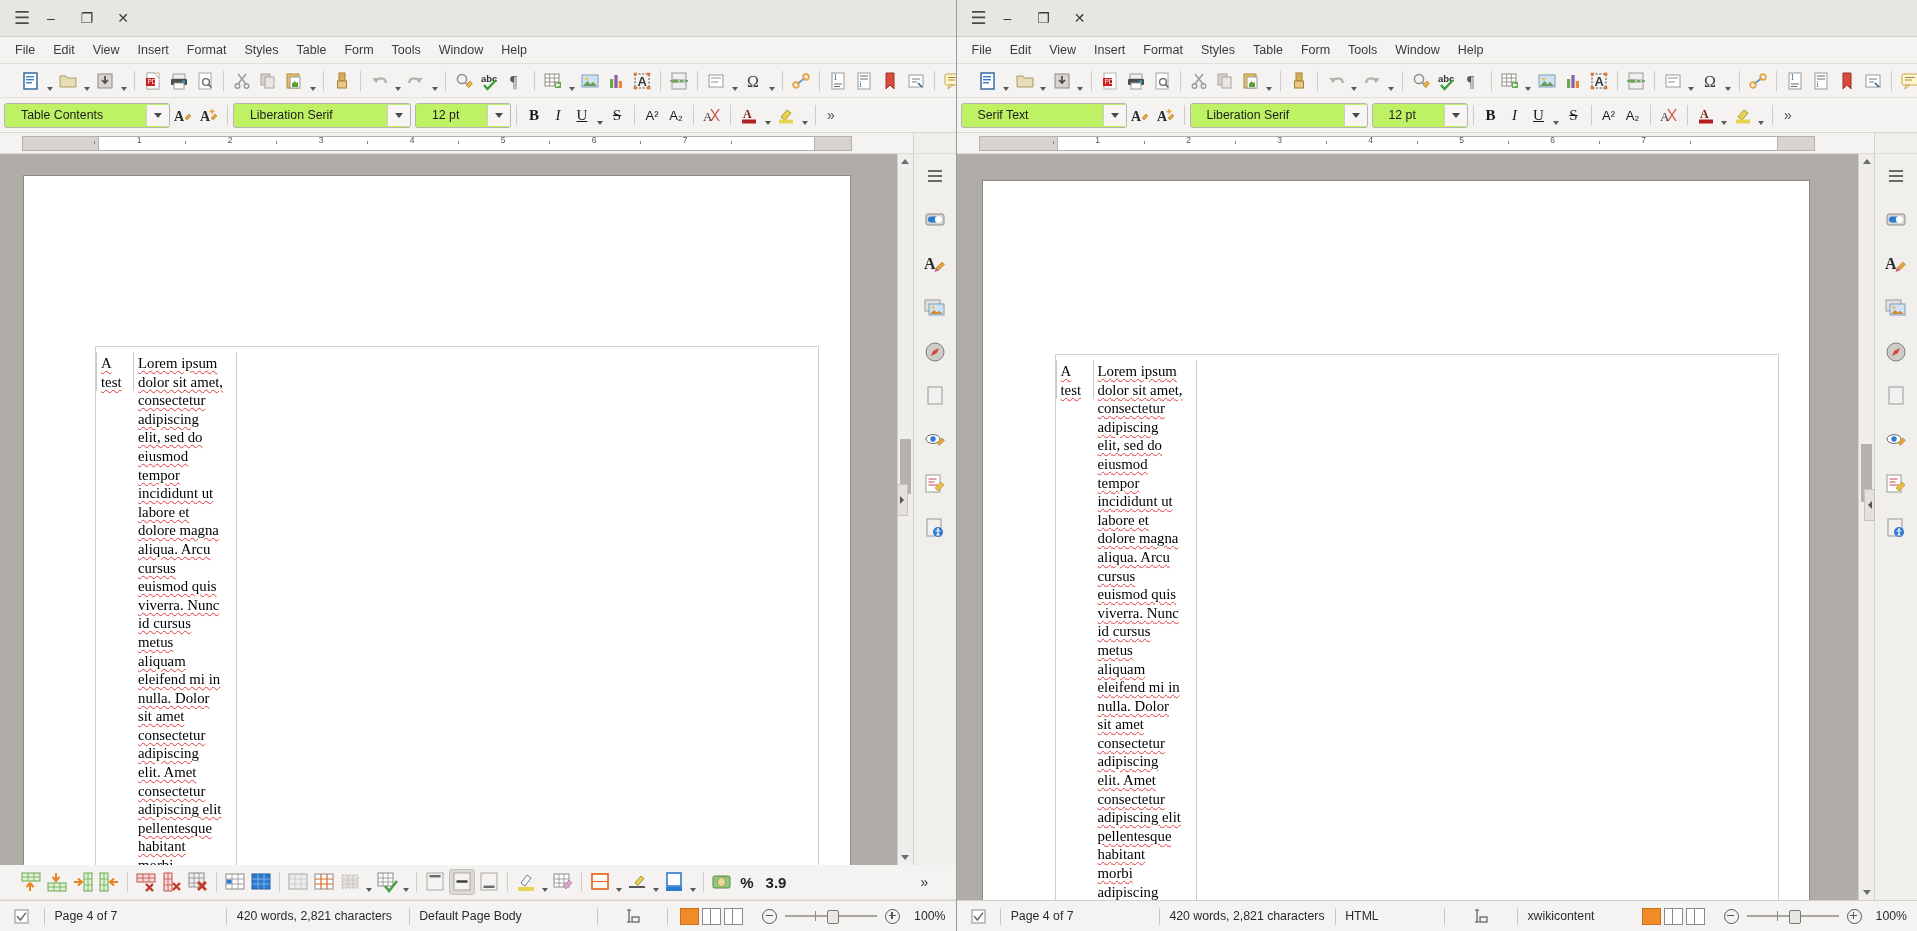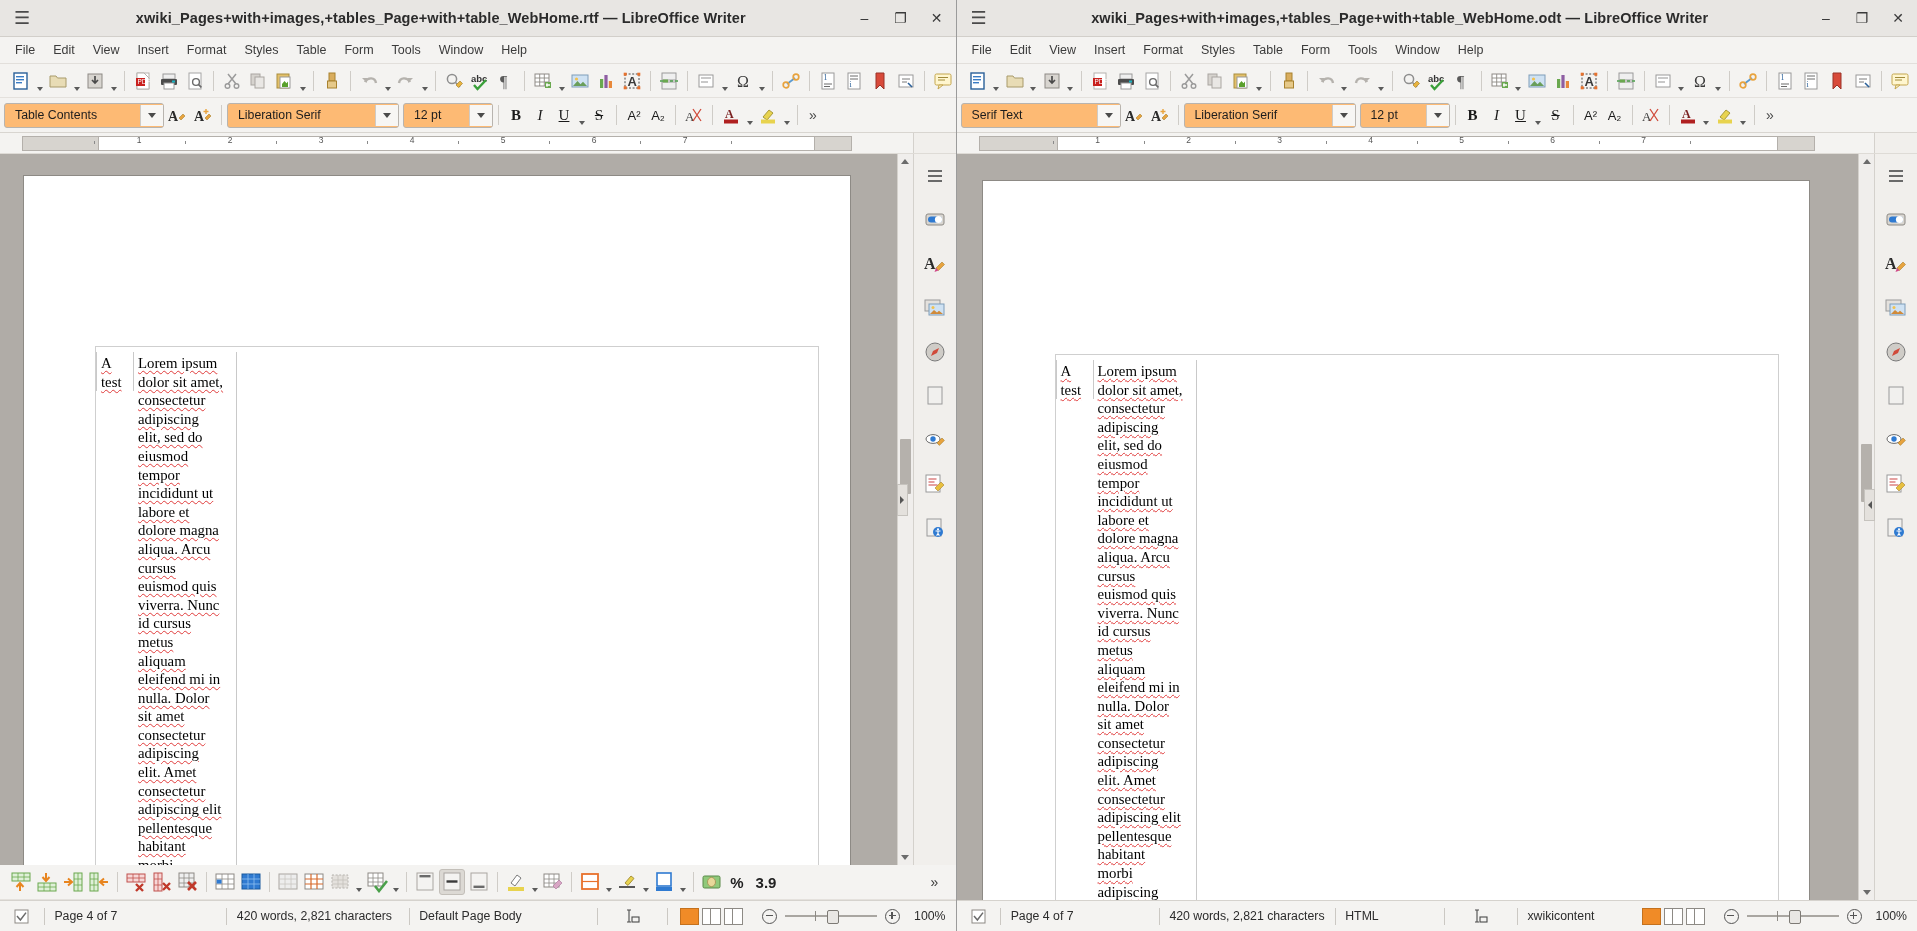--- a/index.html
+++ b/index.html
@@ -18,36 +18,36 @@
                  white-space:nowrap;overflow:hidden;text-overflow:ellipsis;padding-right:20px;}
   .wbtns{display:flex;align-items:center;padding-right:12px;gap:22px;}
   .wbtn{font-size:14px;color:#3a3a3a;cursor:default;width:14px;text-align:center;}
 
   
   .menubar{height:26px;min-height:26px;background:#f4f3f1;display:flex;align-items:center;padding-left:6px;
            border-bottom:1px solid #e2dfdb;}
   .menubar span{font-size:12.5px;color:#3b3b3b;padding:3px 9px;white-space:nowrap;}
 
   
-  .toolbar{min-height:33px;height:33px;display:flex;align-items:center;background:#f4f3f1;padding:0 8px;
+  .toolbar{min-height:33px;height:33px;display:flex;align-items:center;background:#f4f3f1;padding:0 18px;
            border-bottom:1px solid #e4e1dd;overflow:hidden;}
   .tbsep{width:1px;height:20px;background:#cfccc7;margin:0 5px;flex:none;}
   .ti{width:24px;height:24px;margin:0 1px;position:relative;flex:none;display:flex;align-items:center;
       justify-content:center;border-radius:3px;}
   .ti svg{display:block;}
   .drop{width:11px;height:24px;flex:none;display:flex;align-items:flex-end;justify-content:center;padding-bottom:4px;}
   .drop i{display:block;width:0;height:0;border-left:3.5px solid transparent;border-right:3.5px solid transparent;
           border-top:4px solid #5a5a5a;}
   .ti.act{background:#dcd9d4;border:1px solid #c3bfb9;}
 
   
   .fbar{min-height:34px;height:34px;display:flex;align-items:center;background:#f4f3f1;padding:0 4px;
         border-bottom:1px solid #d8d5d0;}
-  .combo{height:23px;background:#fdba74;border:1px solid #b8b4af;border-radius:3px;display:flex;align-items:center;
-         font-size:12.3px;color:#1d1d1d;padding-left:10px;position:relative;flex:none;}
+  .combo{height:23px;background:#bef264;border:1px solid #b8b4af;border-radius:3px;display:flex;align-items:center;
+         font-size:12.3px;color:#1d1d1d;padding-left:16px;position:relative;flex:none;}
   .combo .cbtn{width:22px;height:21px;border-left:1px solid #cfcbc6;margin-left:auto;display:flex;align-items:center;
                justify-content:center;background:#f7f6f4;}
   .combo .cbtn i{width:0;height:0;border-left:4px solid transparent;border-right:4px solid transparent;
                  border-top:5px solid #4b4b4b;display:block;}
   .combo .ctext{overflow:hidden;white-space:nowrap;text-overflow:ellipsis;padding-right:3px;}
   .fb-t{font-size:15px;color:#1a1a1a;width:22px;text-align:center;flex:none;}
 
   
   .rulerwrap{height:20px;min-height:20px;background:#f4f3f1;display:flex;align-items:stretch;border-bottom:1px solid #dedbd6;}
   .ruler{flex:1;position:relative;background:#f4f3f1;}
@@ -103,21 +103,20 @@
 </style>
 </head>
 <body>
 
 <div class="app">
 
   <div class="win left">
 
     <div class="titlebar">
       <div class="hamb">☰</div>
-      <div class="ttl">xwiki_Pages+with+images,+tables_Page+with+table_WebHome.rtf — LibreOffice Writer</div>
       <div class="wbtns">
         <div class="wbtn">–</div>
         <div class="wbtn">❐</div>
         <div class="wbtn">✕</div>
       </div>
     </div>
 
     <div class="menubar">
       <span>File</span>
       <span>Edit</span>
@@ -805,21 +804,20 @@
         <span class="circ plus"></span>
       </div>
       <div class="sb-cell" style="padding-left:8px">100%</div>
     </div>
   </div>
 
   <div class="win right">
 
     <div class="titlebar">
       <div class="hamb">☰</div>
-      <div class="ttl">xwiki_Pages+with+images,+tables_Page+with+table_WebHome.odt — LibreOffice Writer</div>
       <div class="wbtns">
         <div class="wbtn">–</div>
         <div class="wbtn">❐</div>
         <div class="wbtn">✕</div>
       </div>
     </div>
 
     <div class="menubar">
       <span>File</span>
       <span>Edit</span>

